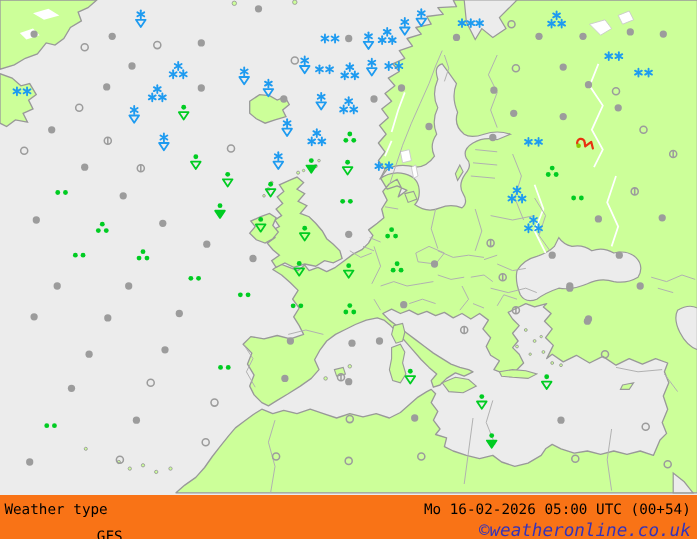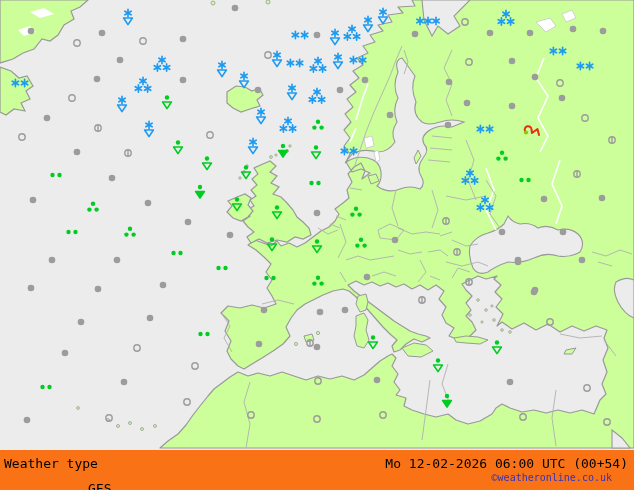--- a/index.html
+++ b/index.html
@@ -5,21 +5,21 @@
   html,body{margin:0;padding:0;background:#ffffff;}
   #stage{position:relative;width:634px;height:490px;overflow:hidden;background:#ffffff;
          font-family:"DejaVu Sans Mono","Liberation Mono",monospace;}
   #map-wrap{position:absolute;left:0;top:0;width:634px;height:450px;background:#ECECEC;}
   #map-wrap svg{display:block;}
   #footer{position:absolute;left:0;top:450px;width:634px;height:40px;background:#f97316;}
   .ft{position:absolute;font-size:13px;color:#000;white-space:pre;}
   #lbl-type{left:4px;top:6px;}
   #lbl-model{left:88px;top:6px;margin-top:25px;}
   #lbl-time{right:6px;top:6px;}
-  #lbl-copy{right:22px;top:22px;font-size:10px;}
+  #lbl-copy{right:6px;top:22px;font-size:16px;font-style:italic;}
 </style>
 </head>
 <body>
 
 <div id="stage">
   <div id="map-wrap">
     <svg width="634" height="450" viewBox="0 0 634 450">
 
       <rect x="0" y="0" width="634" height="450" fill="#ECECEC"></rect>
 
@@ -834,16 +834,16 @@
             <circle cx="422" cy="300" r="3.2" fill="none" stroke="#9C9C9C" stroke-width="1.4"></circle>
             <line x1="422" y1="296.8" x2="422" y2="303.2" stroke="#9C9C9C" stroke-width="1.4"></line>
           </g>
         </g>
     </svg>
   </div>
 
   <div id="footer">
     <div class="ft" id="lbl-type">Weather type</div>
     <div class="ft" id="lbl-model">GFS</div>
-    <div class="ft" id="lbl-time">Mo 12-02-2026 06:00 UTC (00+54)</div>
+    <div class="ft" id="lbl-time">Mo 16-02-2026 05:00 UTC (00+54)</div>
     <div class="ft" id="lbl-copy" style="color: rgb(51, 51, 187);">©weatheronline.co.uk</div>
   </div>
 </div>
 
 </body></html>

